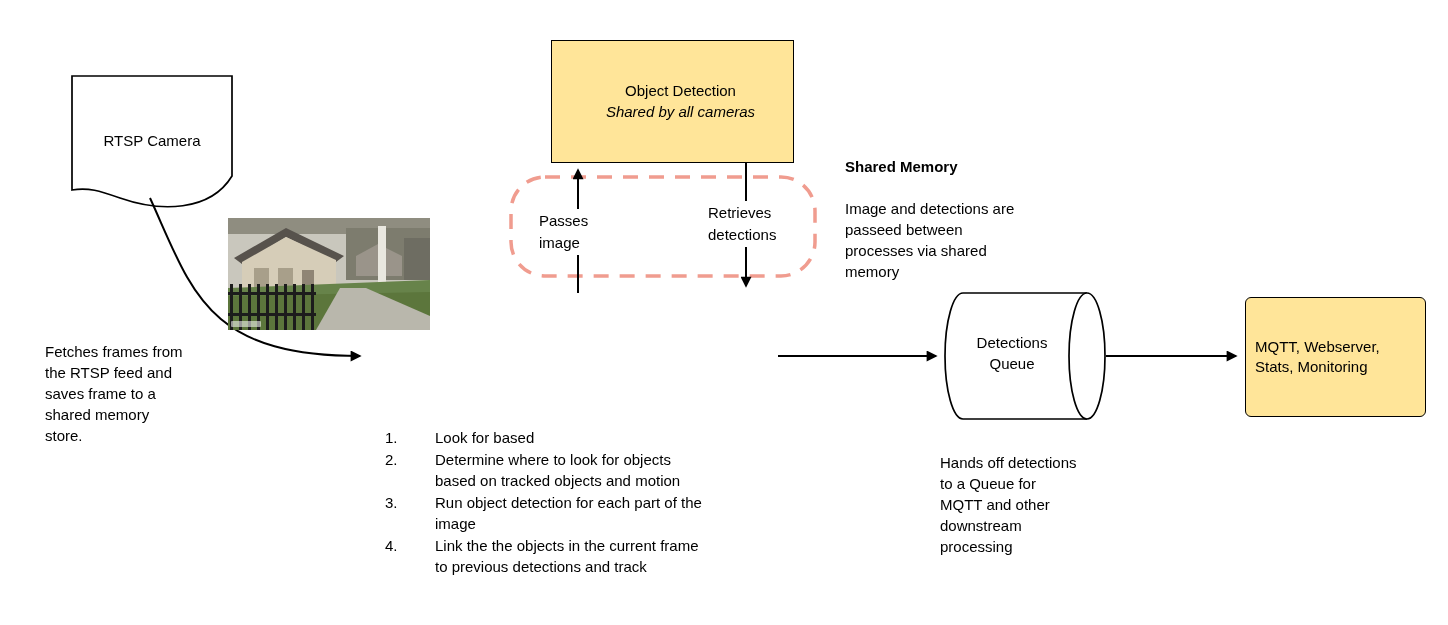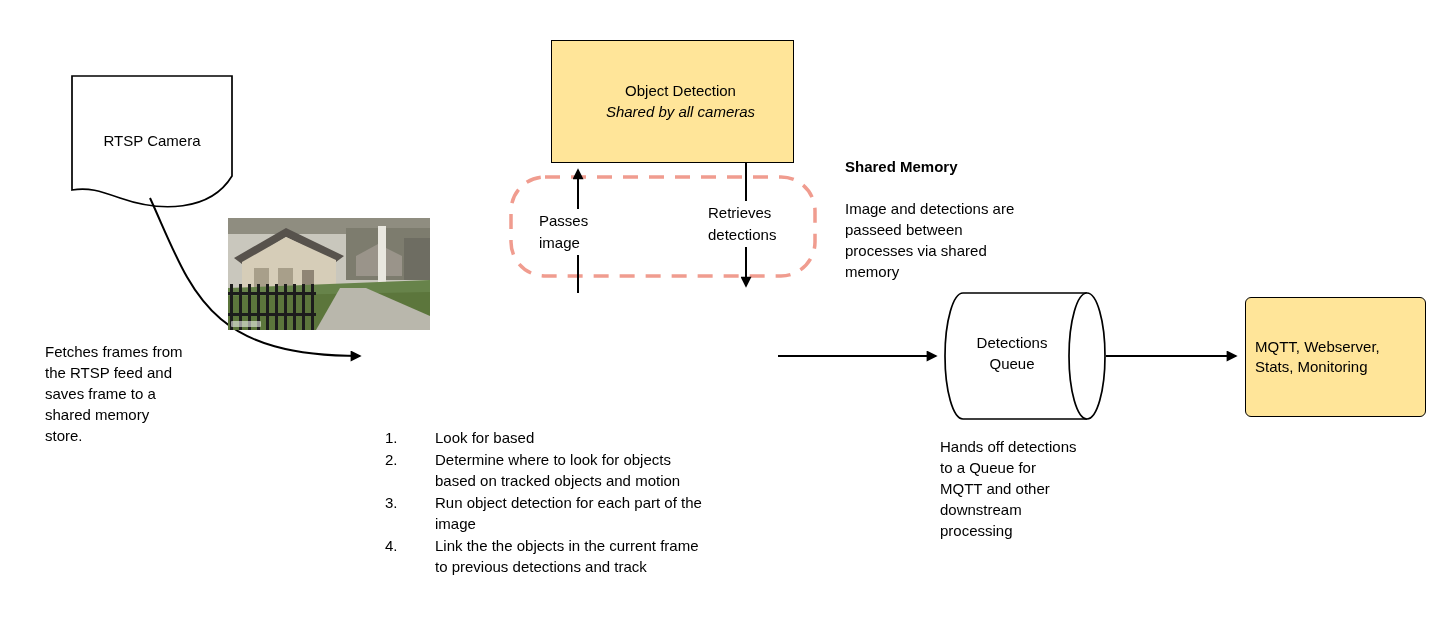--- a/index.html
+++ b/index.html
@@ -21,21 +21,21 @@
   .shape-label{position:absolute;text-align:center;line-height:1.4;}
   #rtsp-label{left:77px;top:118px;width:150px;margin-top:12px;}
   #queue-label{left:948px;top:332px;width:128px;white-space:pre-line;}
   .edge-label{position:absolute;background:#ffffff;line-height:1.45;white-space:pre-line;padding:1px 3px;}
   #passes-label{left:536px;top:209px;}
   #retrieves-label{left:705px;top:201px;}
   .note{position:absolute;line-height:1.4;white-space:pre-line;}
   #shared-memory-note{left:845px;top:135px;width:220px;}
   .note-title{font-weight:bold;}
   #fetch-note{left:45px;top:341px;width:200px;}
-  #queue-note{left:940px;top:436px;width:200px;}
+  #queue-note{left:940px;top:452px;width:200px;}
   .steps{position:absolute;left:385px;top:427px;display:flex;flex-direction:column;gap:1px;}
   .step{display:flex;line-height:1.4;}
   .step-num{flex:0 0 50px;width:50px;}
   .step-text{white-space:pre-line;}
   .photo{position:absolute;left:228px;top:218px;width:202px;height:112px;z-index:2;line-height:0;}
 </style>
 </head>
 <body>
 
 <div class="canvas">

